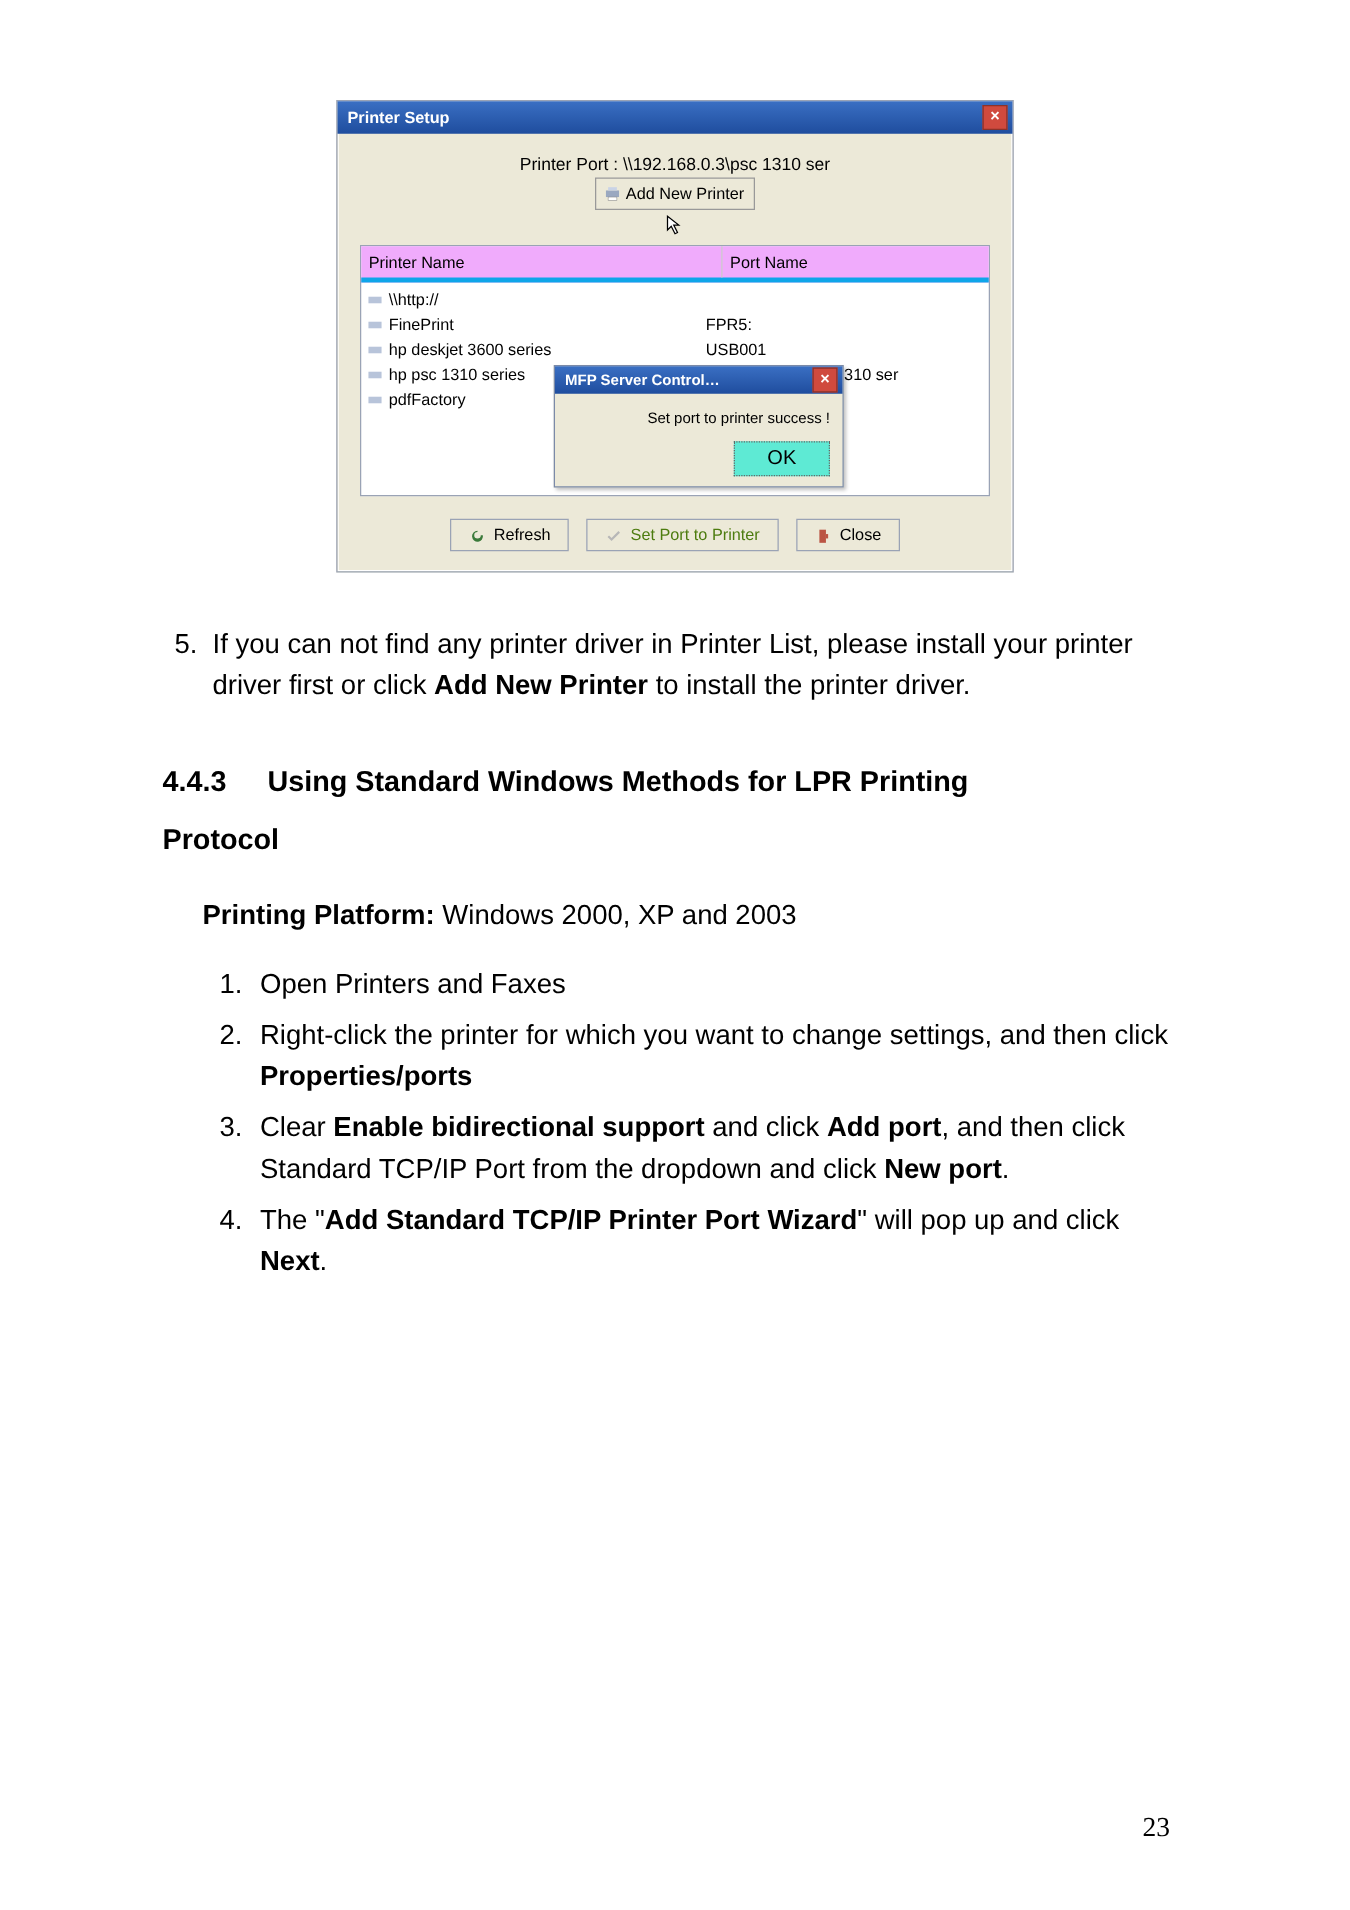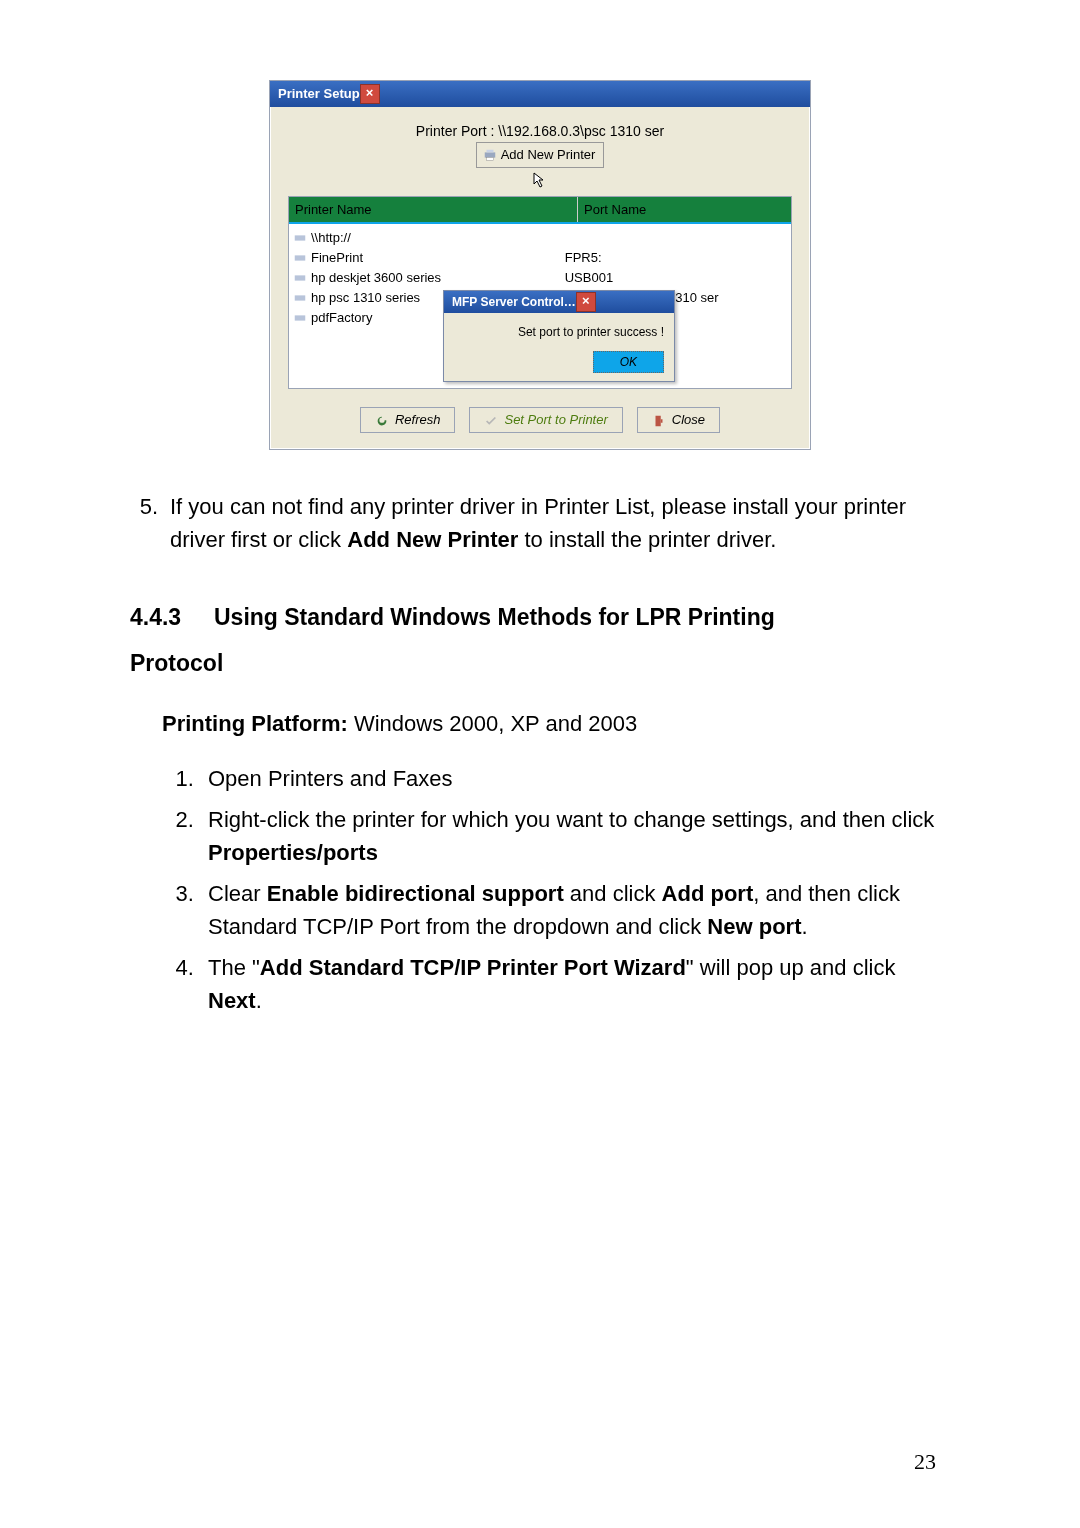--- a/index.html
+++ b/index.html
@@ -20,65 +20,65 @@
     margin:0 auto 40px auto;
     border:1px solid #9aa3b5;
     background:#ece9d8;                 
     font-family:Tahoma, sans-serif;
     font-size:14px;
     box-shadow:0 0 0 1px #fff inset;
   }
   .titlebar{
     height:26px;
     background:linear-gradient(#3a6fc3,#1f4d9e);
-    display:flex;align-items:center;
+    display:flex;align-items:center;justify-content:space-between;
     padding:0 4px 0 8px;
     color:#fff;font-weight:bold;font-size:13px;
   }
   .x-btn{
     width:18px;height:18px;line-height:16px;text-align:center;
     background:#d04a3e;color:#fff;border:1px solid #8b322a;font-size:13px;
   }
   .shot-body{padding:14px 18px 16px 18px;}
   .port-row{display:flex;align-items:center;justify-content:space-between;flex-direction:column;}
   .add-btn{
     border:1px solid #999;background:#ece9d8;padding:2px 8px 2px 6px;
     display:flex;align-items:center;gap:4px;font-size:13px;
   }
   .ptr-ico{width:14px;height:14px;display:inline-block;position:relative}
   .ptr-ico svg{width:14px;height:14px}
   .cursor-row{height:26px;display:flex;align-items:flex-end;justify-content:center;color:#555}
   .table{border:1px solid #9aa3b5;background:#fff;margin-top:2px;}
-  .thead{display:flex;background:#15803d;border-bottom:2px solid #0ea5e9}
+  .thead{display:flex;background:#f0abfc;border-bottom:4px solid #0ea5e9}
   .thead div{padding:3px 6px;font-size:13px}
   .col-a{flex:0 0 55%;border-right:1px solid #ccc}
   .col-b{flex:1}
   .tbody{padding:4px 4px 6px 4px}
   .row{display:flex;align-items:center;font-size:13px;line-height:20px}
   .row .col-a{border:none;display:flex;align-items:center;gap:4px}
   .dir-ico{display:inline-flex}
   .dir-ico svg{width:14px;height:14px}
   .popup{
     position:relative;
     width:230px;margin:-38px 0 0 150px;
     border:1px solid #7b8aa8;background:#ece9d8;
     box-shadow:2px 2px 3px rgba(0,0,0,.25);
   }
   .popup .titlebar{height:22px;font-size:12px}
   .popup-body{padding:10px 10px 8px 10px;text-align:right;font-size:12px}
   .ok-btn{
     display:inline-block;margin-top:10px;border:1px dotted #666;
-    padding:1px 26px;background:#0ea5e9;font-size:12px;font-style:italic;
+    padding:1px 26px;background:#5eead4;font-size:16px;
   }
   .bottom-btns{
     display:flex;gap:14px;justify-content:center;margin-top:18px;
   }
   .bbtn{
     border:1px solid #9aa3b5;background:#ece9d8;font-size:13px;
-    padding:2px 14px;display:flex;align-items:center;gap:6px;font-style:italic;
+    padding:2px 14px;display:flex;align-items:center;gap:6px;
   }
   .bbtn.disabled{color:#4d7c0f}
   .mini-ico svg{width:14px;height:14px;vertical-align:middle}
 
   
   .para-5{display:flex;gap:12px;margin-bottom:44px}
   .para-5 .num{width:28px;text-align:right}
   .para-5 .txt{flex:1}
   .h443{font-weight:bold;font-size:23px;margin-bottom:12px}
   .h443 .secnum{display:inline-block;width:84px}

